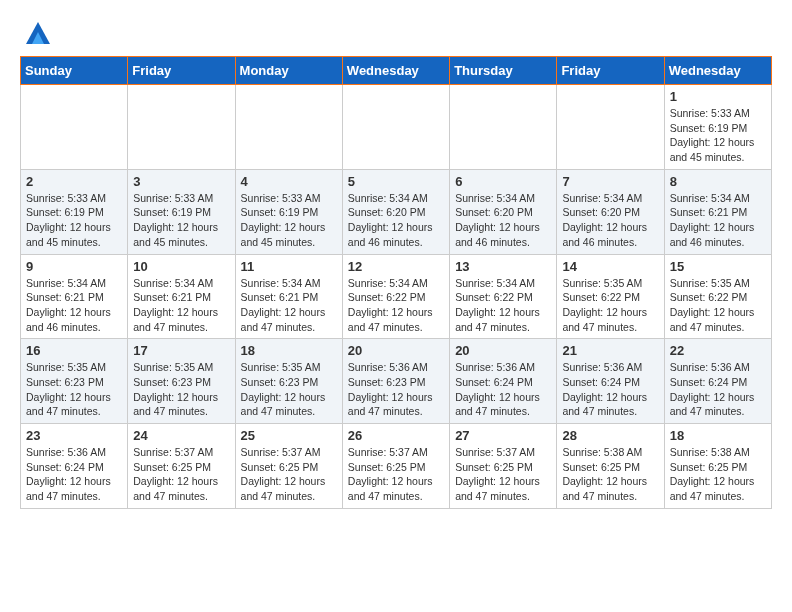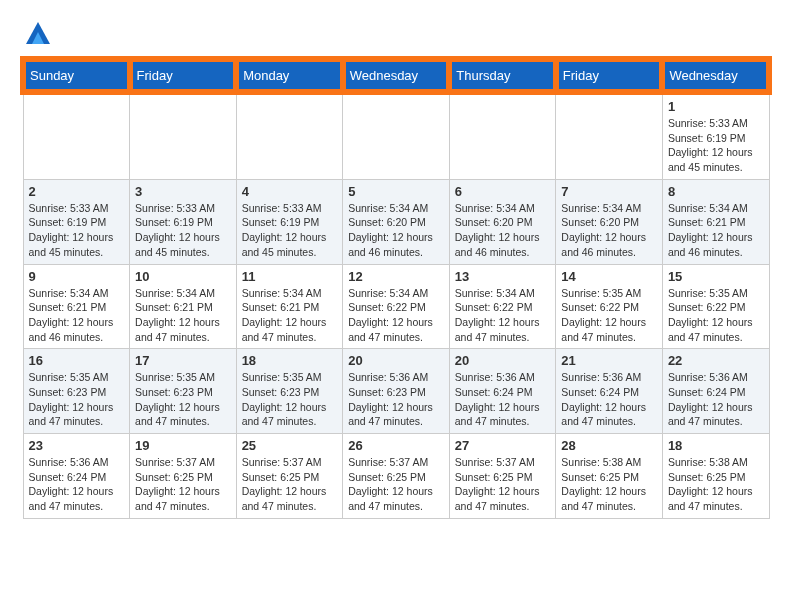--- a/index.html
+++ b/index.html
@@ -49,24 +49,24 @@
     }
     .calendar {
       width: 100%;
       border-collapse: collapse;
       border: 1px solid #ccc;
     }
     .calendar th {
       background: #1565c0;
       color: #fff;
       font-size: 13px;
-      font-weight: normal;
+      font-weight: bold;
       padding: 6px 4px;
       text-align: left;
-      border: 6px solid #f97316;
+      border: 1px solid #f97316;
     }
     .calendar td {
       vertical-align: top;
       border: 1px solid #ccc;
       padding: 4px 5px;
       width: calc(100% / 7);
       min-height: 80px;
       font-size: 11px;
       color: #333;
       background: #fff;
@@ -270,21 +270,21 @@
         </td>
       </tr>
       <tr>
         <td>
           <div class="day-number">23</div>
           <div class="day-info">Sunrise: 5:36 AM
 Sunset: 6:24 PM
 Daylight: 12 hours and 47 minutes.</div>
         </td>
         <td>
-          <div class="day-number">19</div>
+          <div class="day-number">24</div>
           <div class="day-info">Sunrise: 5:37 AM
 Sunset: 6:25 PM
 Daylight: 12 hours and 47 minutes.</div>
         </td>
         <td>
           <div class="day-number">25</div>
           <div class="day-info">Sunrise: 5:37 AM
 Sunset: 6:25 PM
 Daylight: 12 hours and 47 minutes.</div>
         </td>

